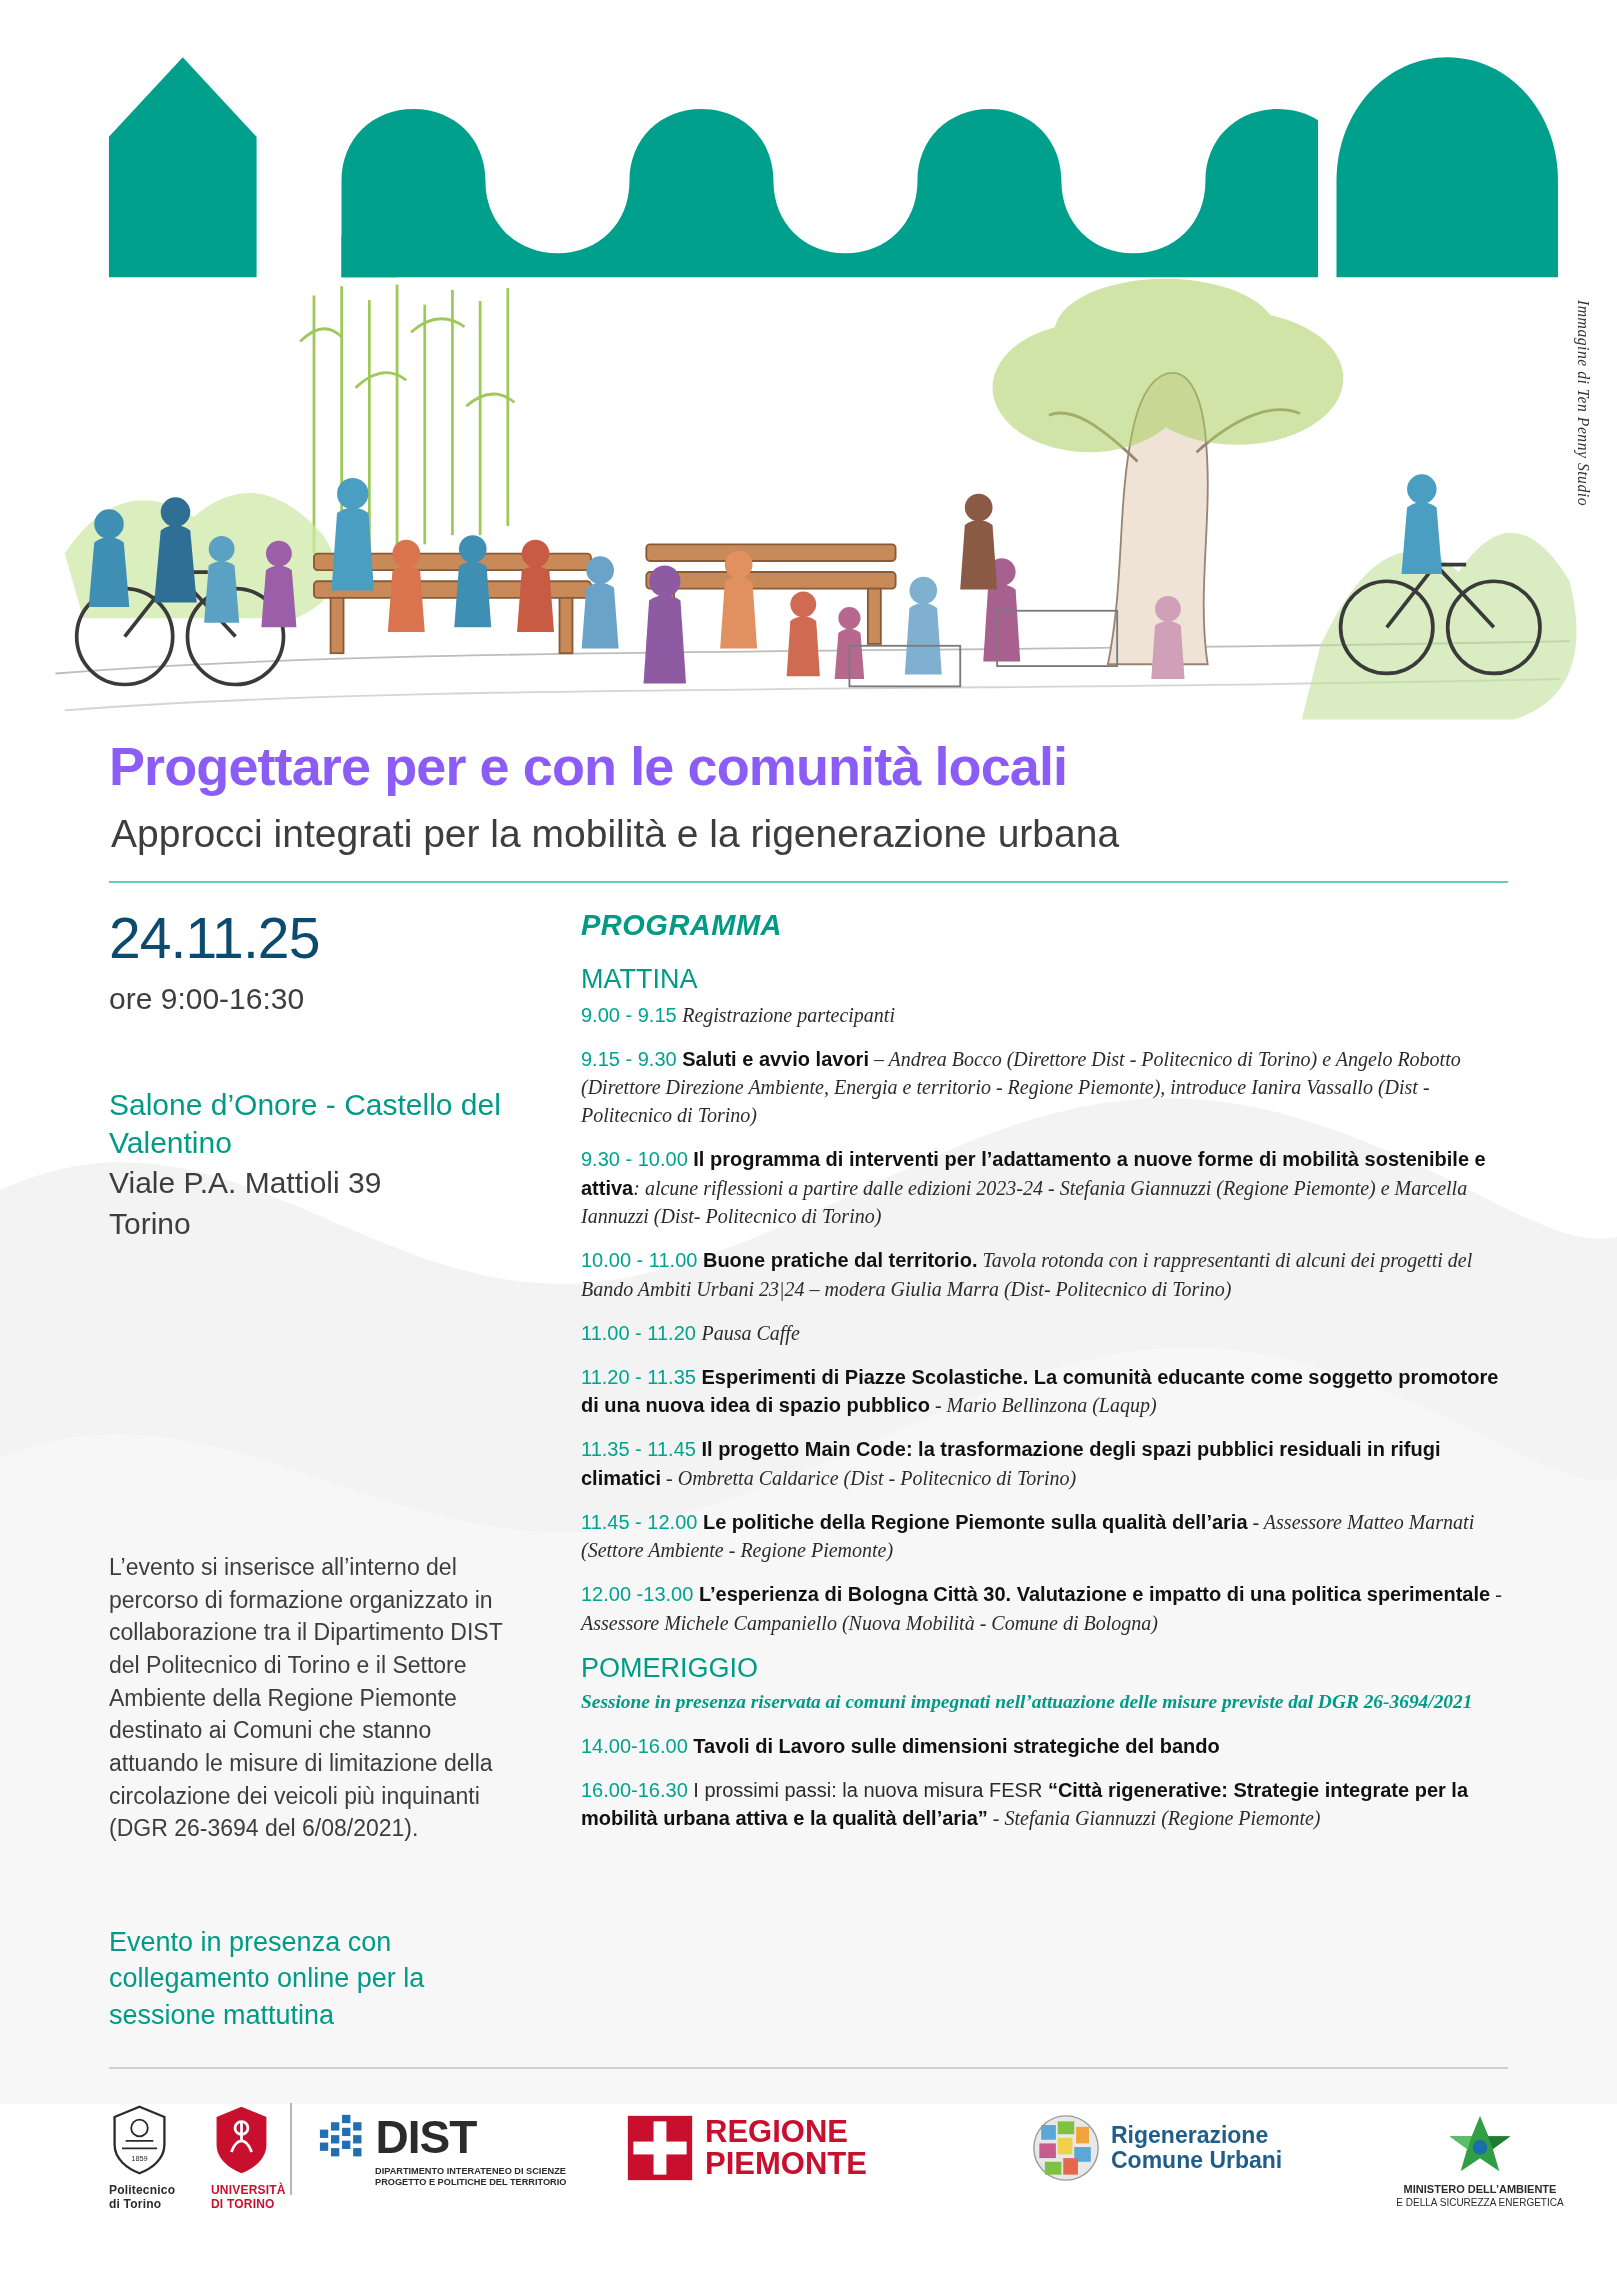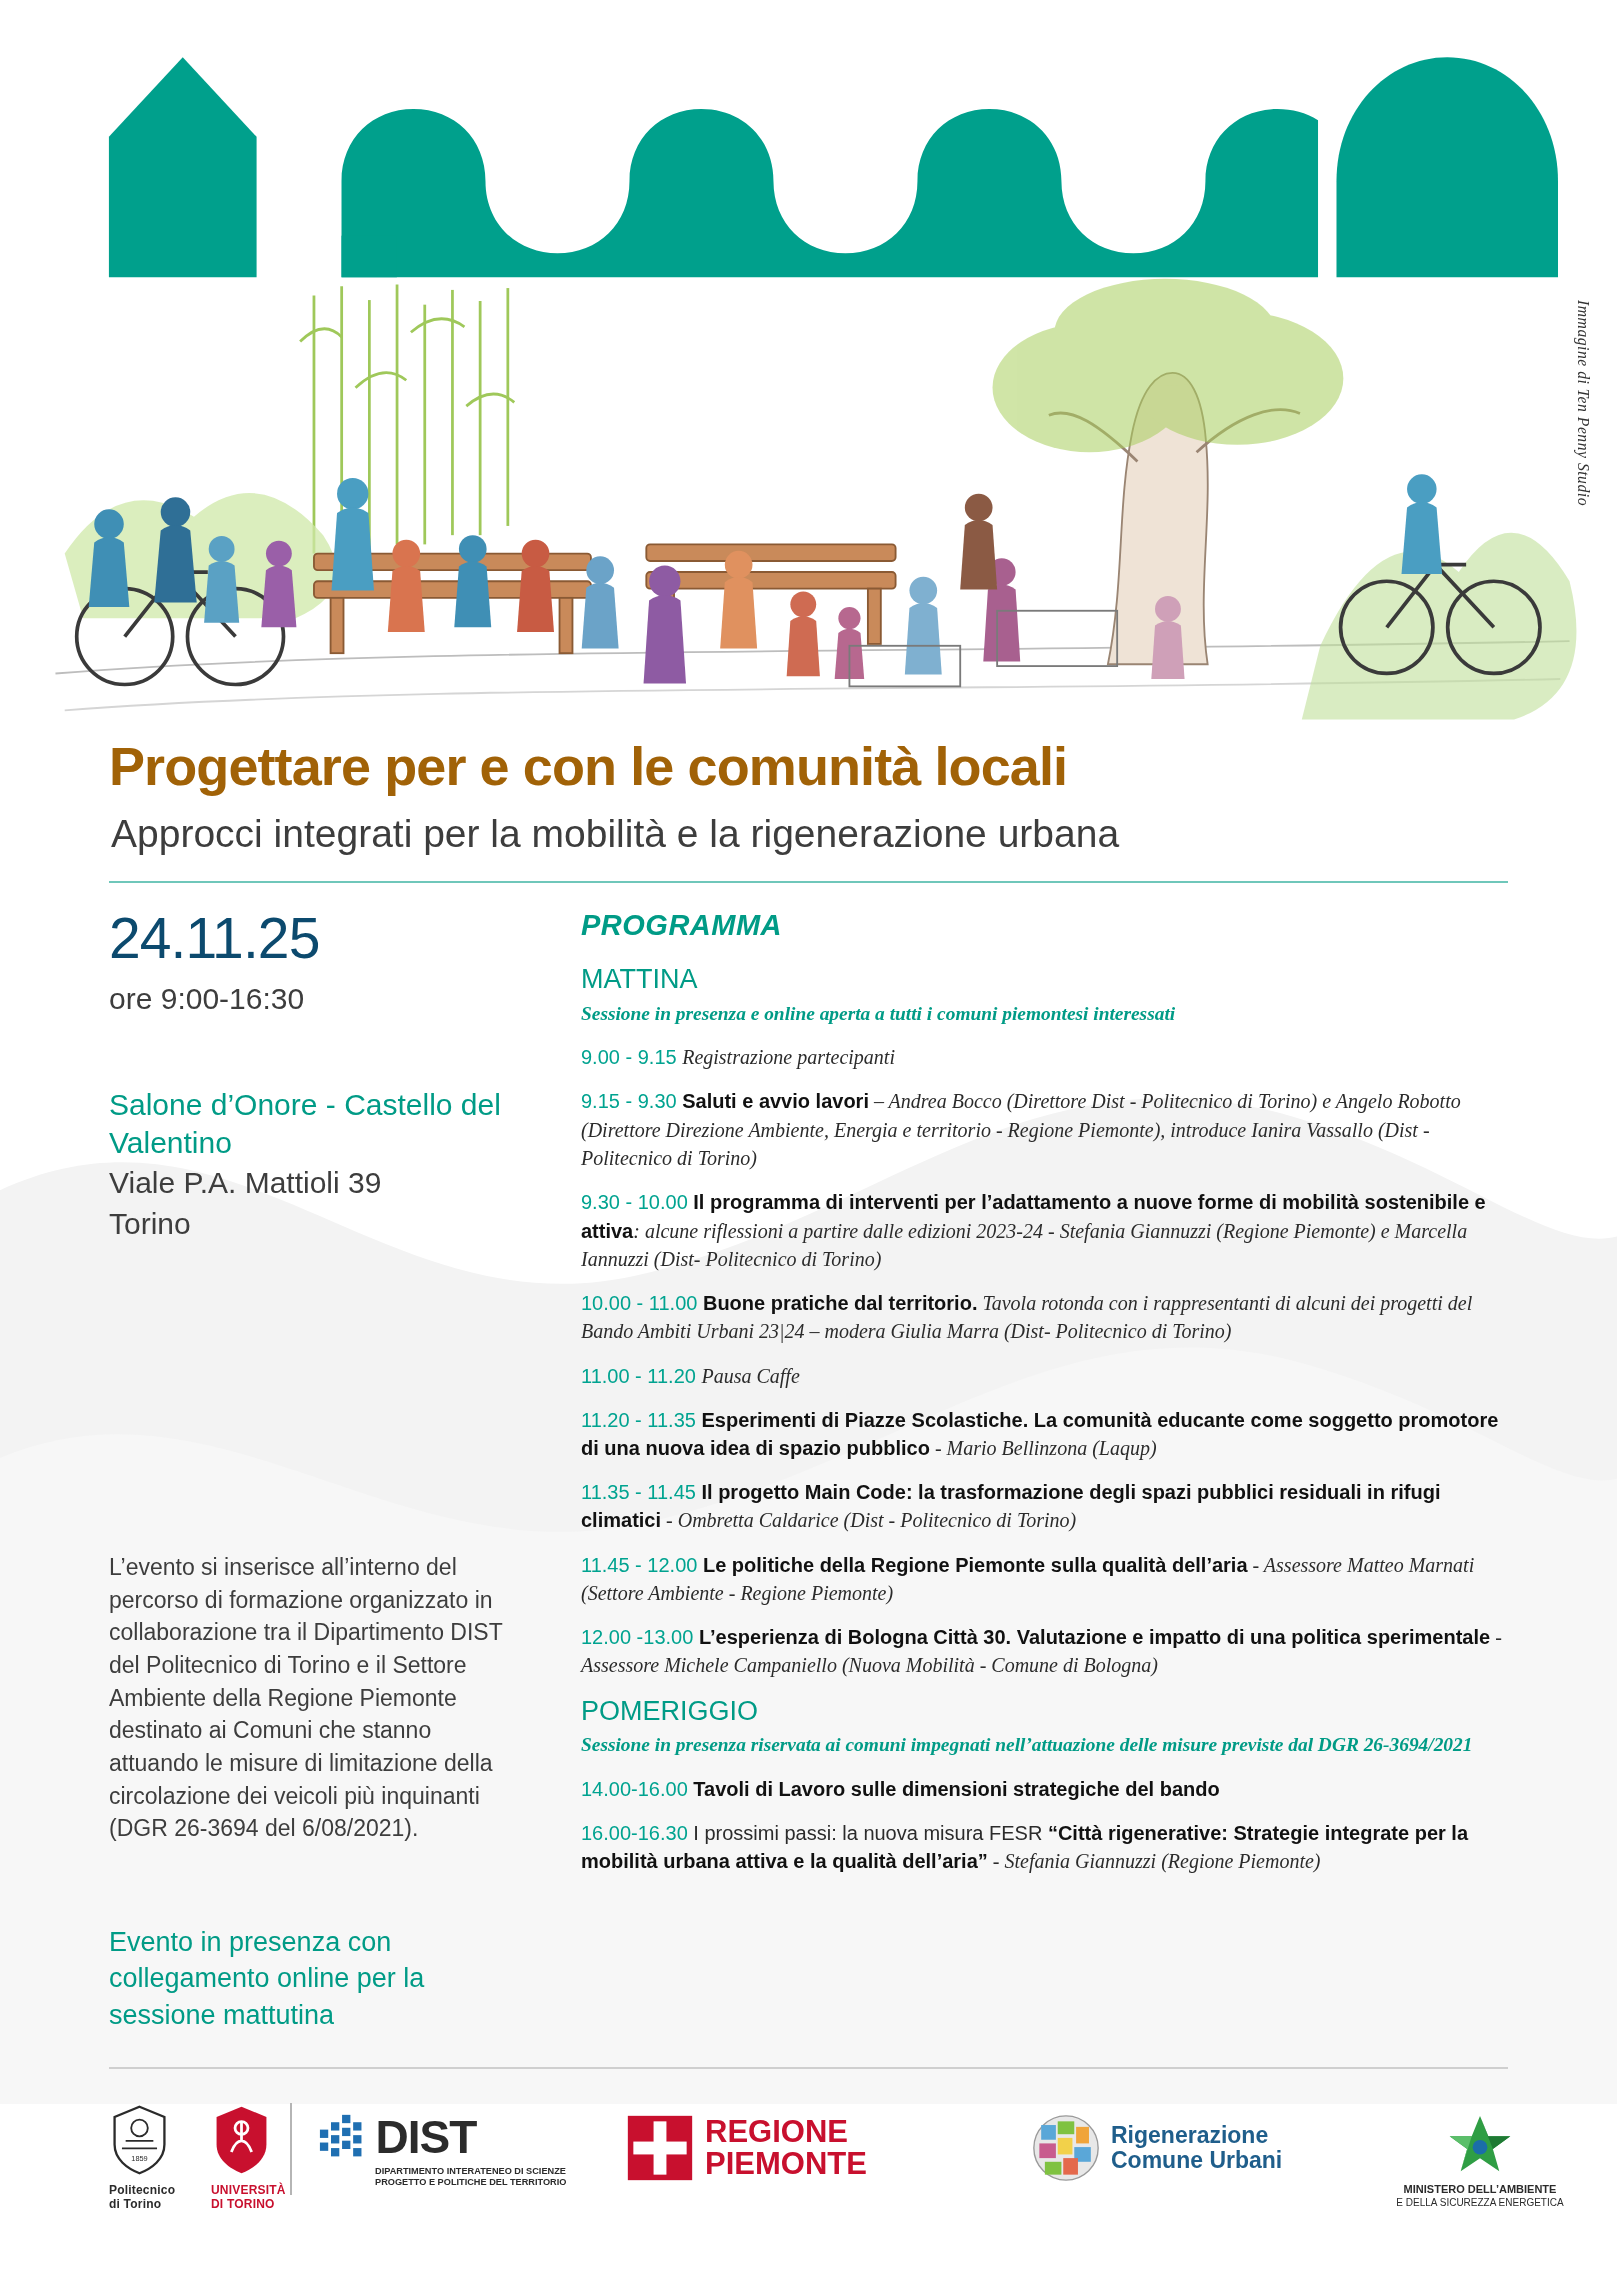--- a/index.html
+++ b/index.html
@@ -59,21 +59,21 @@
     z-index: 5;
   }
 
   
   .title-main {
     position: absolute;
     left: 109px; top: 738px;
     width: 1440px;
     font-size: 54px;
     font-weight: bold;
-    color: #a16207;
+    color: #8b5cf6;
     letter-spacing: -0.9px;
     line-height: 1.05;
     z-index: 4;
   }
   .title-sub {
     position: absolute;
     left: 111px; top: 812px;
     width: 1440px;
     font-size: 39px;
     color: #3d3d3d;
@@ -392,21 +392,20 @@
     <div class="address">Torino</div>
   </div>
 
   <div class="left-note">L’evento si inserisce all’interno del percorso di formazione organizzato in collaborazione tra il Dipartimento DIST del Politecnico di Torino e il Settore Ambiente della Regione Piemonte destinato ai Comuni che stanno attuando le misure di limitazione della circolazione dei veicoli più inquinanti (DGR 26-3694 del 6/08/2021).</div>
   <div class="left-highlight">Evento in presenza con collegamento online per la sessione mattutina</div>
 
   <div class="prog-col">
     <div class="prog-title">PROGRAMMA</div>
 
     <div class="session-head">MATTINA</div>
-    <div class="session-note">Sessione in presenza e online aperta a tutti i comuni piemontesi interessati</div>
     <div id="morning-items">
         <div class="item"><span class="t">9.00 - 9.15 </span><span class="it">Registrazione partecipanti</span></div>
         <div class="item"><span class="t">9.15 - 9.30 </span><b>Saluti e avvio lavori</b><span class="it"> – Andrea Bocco (Direttore Dist - Politecnico di Torino) e Angelo Robotto (Direttore Direzione Ambiente, Energia e territorio - Regione Piemonte), introduce Ianira Vassallo (Dist - Politecnico di Torino)</span></div>
         <div class="item"><span class="t">9.30 - 10.00 </span><b>Il programma di interventi per l’adattamento a nuove forme di mobilità sostenibile e attiva</b><span class="it">: alcune riflessioni a partire dalle edizioni 2023-24 - Stefania Giannuzzi (Regione Piemonte) e Marcella Iannuzzi (Dist- Politecnico di Torino)</span></div>
         <div class="item"><span class="t">10.00 - 11.00 </span><b>Buone pratiche dal territorio.</b><span class="it"> Tavola rotonda con i rappresentanti di alcuni dei progetti del Bando Ambiti Urbani 23|24 – modera Giulia Marra (Dist- Politecnico di Torino)</span></div>
         <div class="item"><span class="t">11.00 - 11.20 </span><span class="it">Pausa Caffe</span></div>
         <div class="item"><span class="t">11.20 - 11.35 </span><b>Esperimenti di Piazze Scolastiche. La comunità educante come soggetto promotore di una nuova idea di spazio pubblico</b><span class="it"> - Mario Bellinzona (Laqup)</span></div>
         <div class="item"><span class="t">11.35 - 11.45 </span><b>Il progetto Main Code: la trasformazione degli spazi pubblici residuali in rifugi climatici</b><span class="it"> - Ombretta Caldarice (Dist - Politecnico di Torino)</span></div>
         <div class="item"><span class="t">11.45 - 12.00 </span><b>Le politiche della Regione Piemonte sulla qualità dell’aria</b><span class="it"> - Assessore Matteo Marnati (Settore Ambiente - Regione Piemonte)</span></div>
         <div class="item"><span class="t">12.00 -13.00 </span><b>L’esperienza di Bologna Città 30. Valutazione e impatto di una politica sperimentale</b><span class="it"> - Assessore Michele Campaniello (Nuova Mobilità - Comune di Bologna)</span></div>

